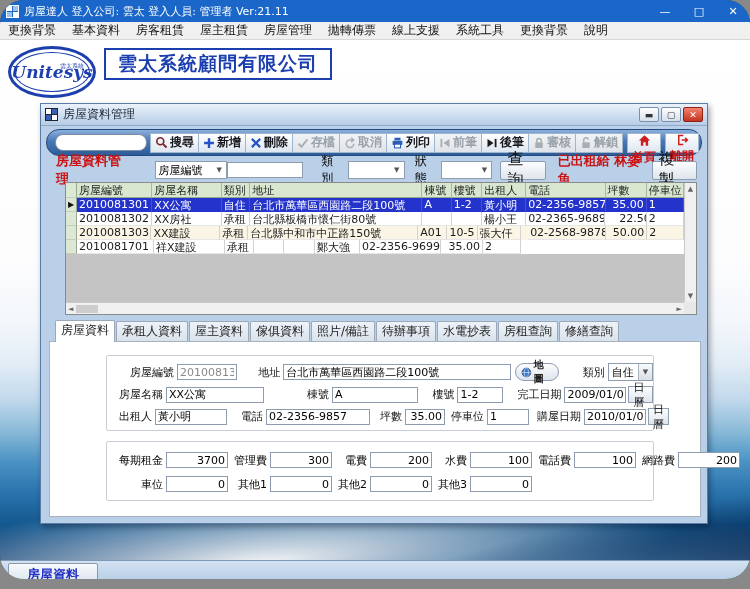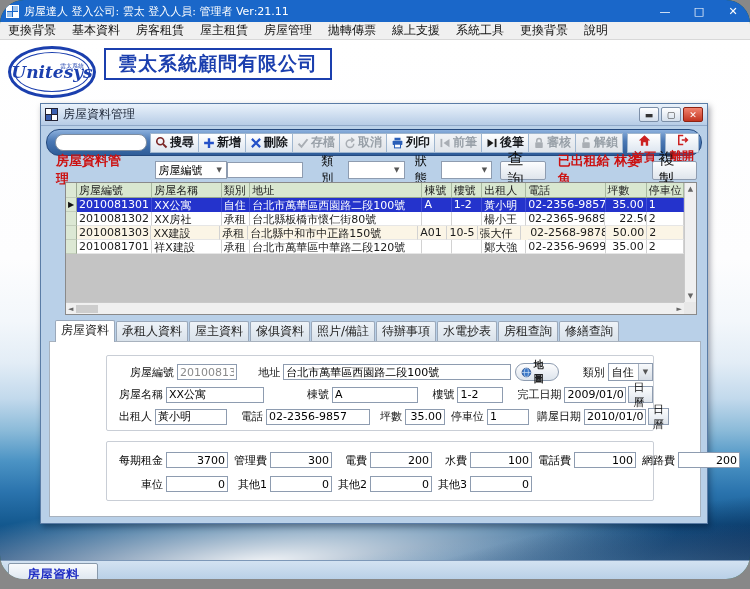--- a/index.html
+++ b/index.html
@@ -379,21 +379,20 @@
               <span class="tc" style="width:45px;">張大仟</span>
               <span class="tc" style="width:81px;margin-left:7px;">02-2568-9878</span>
               <span class="tc" style="width:42px;text-align:right;">50.00</span>
               <span class="tc" style="width:38px;">2</span>
             </div>
             <div class="trow">
               <span class="gut"></span>
               <span class="tc" style="width:77px;">2010081701</span>
               <span class="tc" style="width:71px;">祥X建設</span>
               <span class="tc" style="width:29px;">承租</span>
-              <span class="tc" style="width:176px;">台北市萬華區中華路二段120號</span>
               <span class="tc" style="width:30px;"></span>
               <span class="tc" style="width:31px;"></span>
               <span class="tc" style="width:45px;">鄭大強</span>
               <span class="tc" style="width:81px;">02-2356-9699</span>
               <span class="tc" style="width:42px;text-align:right;">35.00</span>
               <span class="tc" style="width:38px;">2</span>
             </div>
           </div>
         <div class="vsb">
           <span>▲</span>

